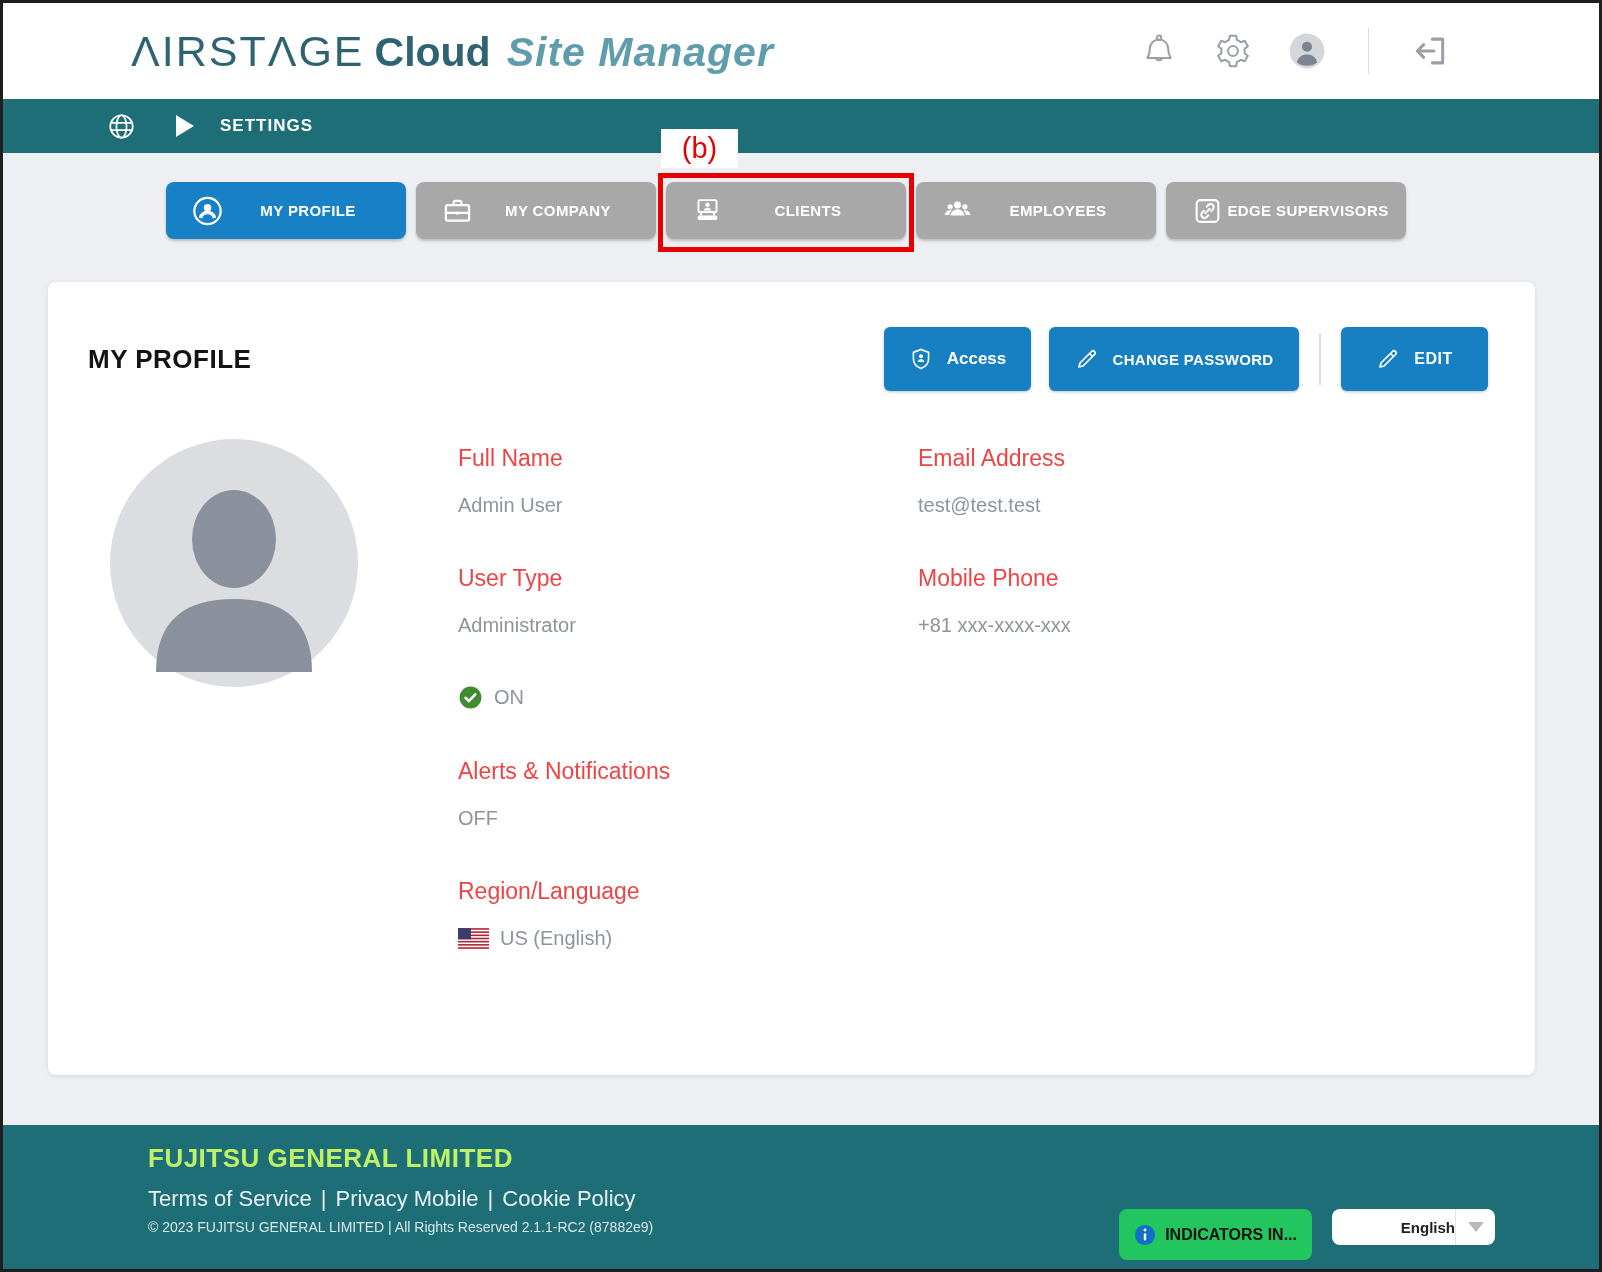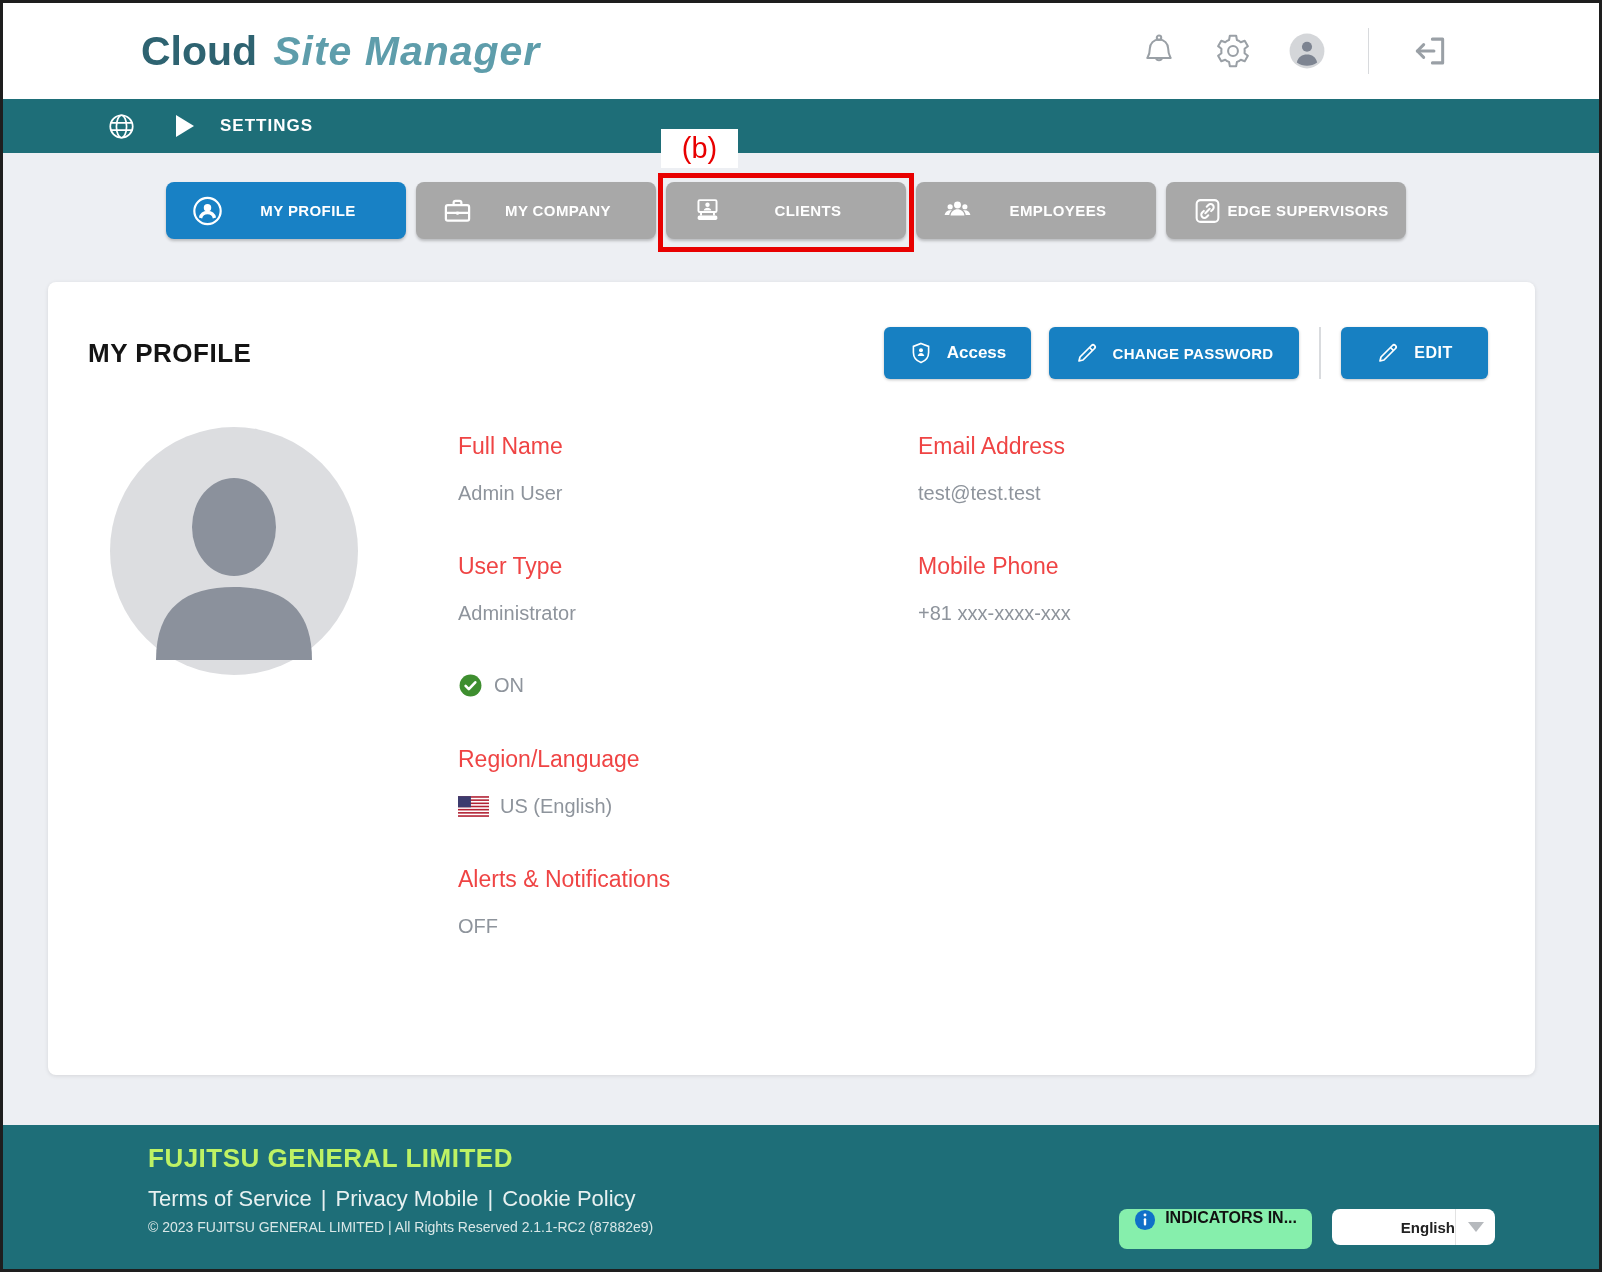--- a/index.html
+++ b/index.html
@@ -42,21 +42,21 @@
              border:5px solid #e80000; z-index:5; pointer-events:none; }
   .annot-b { position:absolute; left:-5px; top:-53px; width:77px; height:39px; background:#ffffff;
              color:#e80000; font-size:29px; display:flex; align-items:center; justify-content:center;
              z-index:6; }
 
   
   .card { width:1487px; margin:43px 0 0 45px; background:#ffffff; border-radius:8px;
           min-height:793px; box-shadow:0 1px 4px rgba(0,0,0,.10); }
   .card-head { display:flex; align-items:center; padding:45px 47px 0 40px; }
   .card-title { font-size:26px; font-weight:800; color:#141414; letter-spacing:.5px; flex:1; }
-  .btn { height:52px; border-radius:6px; background:#1780c2; color:#ffffff; border:none;
+  .btn { height:64px; border-radius:6px; background:#1780c2; color:#ffffff; border:none;
          display:flex; align-items:center; justify-content:center; gap:14px; font-weight:700;
          box-shadow:0 1px 3px rgba(0,0,0,.25); cursor:pointer; font-family:inherit; }
   .btn svg { width:24px; height:24px; }
   .btn-access { width:147px; font-size:17px; }
   .btn-cp { width:250px; font-size:15px; margin-left:18px; letter-spacing:.3px; }
   .btn-divider { width:2px; height:52px; background:#d9dbde; margin:0 20px; }
   .btn-edit { width:147px; font-size:16px; letter-spacing:.5px; }
 
   .card-body { display:flex; padding:48px 40px 0 62px; }
   .avatar { width:248px; height:248px; flex-shrink:0; }
@@ -71,39 +71,40 @@
   
   .footer { background:#1e6e78; height:144px; display:flex; padding:18px 104px 0 145px;
             color:#e8f1f1; flex-shrink:0; }
   .footer-left { flex:1; }
   .footer-company { font-size:26px; font-weight:700; letter-spacing:.5px; color:#bef264; }
   .footer-links { margin-top:12px; font-size:22px; display:flex; align-items:flex-start; }
   .footer-links .sep { padding:0 9px; }
   .footer-link { cursor:pointer; }
   .footer-copy { margin-top:7px; font-size:14px; color:#d9e7e7; }
   .footer-actions { display:flex; align-items:flex-start; gap:20px; padding-top:66px; }
-  .indicators-btn { height:40px; background:#86efac; border-radius:8px; border:none;
-                    display:flex; gap:9px; padding:0 15px;
+  .indicators-btn { height:51px; background:#22c55e; border-radius:8px; border:none;
+                    display:flex; align-items:center; gap:9px; padding:0 15px;
                     font-weight:800; font-size:16px; color:#111111; cursor:pointer; font-family:inherit; }
   .info-icon svg { width:22px; height:22px; display:block; }
   .lang-select { height:36px; width:163px; background:#ffffff; border-radius:8px;
                  display:flex; align-items:center; cursor:pointer; overflow:hidden; }
   .lang-label { flex:1; padding-left:32px; font-weight:700; font-size:15px; color:#222222;text-align:right; }
   .caret-box { width:40px; height:100%; border-left:1px solid #e2e2e2;
                display:flex; align-items:center; justify-content:center; }
   .caret { width:0; height:0; border-left:8px solid transparent; border-right:8px solid transparent;
            border-top:10px solid #b6b9bd; }
 </style>
 </head>
 <body>
 
 <div class="screen">
 
   <div class="header">
     <div class="logo">
+      <span class="logo-brand">ΛIRSTΛGE</span>
       <span class="logo-cloud">Cloud</span>
       <span class="logo-product">Site Manager</span>
     </div>
     <div class="header-icons">
       <span class="hicon">
         <svg viewBox="0 0 24 24" fill="none" stroke="#9aa0a6" stroke-width="1.3" stroke-linejoin="round" stroke-linecap="round">
           <circle cx="12" cy="3.6" r="1.4"></circle>
           <path d="M6.2 10.5a5.8 5.8 0 1 1 11.6 0c0 3.4 1 4.8 1.6 5.9H4.6c.6-1.1 1.6-2.5 1.6-5.9z"></path>
           <path d="M10 16.4a2.1 2.1 0 0 0 4 0"></path>
         </svg>
@@ -271,20 +272,25 @@
             <div class="field">
               <div class="field-value">
                 <span class="check-icon">
                   <svg viewBox="0 0 24 24">
                     <circle cx="12" cy="12" r="10.5" fill="#3e8e2f"></circle>
                     <path d="M7.3 12.4l3.1 3.1 6.2-6.6" stroke="#ffffff" stroke-width="2.5" fill="none" stroke-linecap="round" stroke-linejoin="round"></path>
                   </svg>
                 </span>
                 <span>ON</span>
               </div>
+            </div>
+
+            <div class="field">
+              <div class="field-label">Alerts &amp; Notifications</div>
+              <div class="field-value">OFF</div>
             </div>
 
             <div class="field">
               <div class="field-label">Region/Language</div>
               <div class="field-value">
                 <span class="flag-icon">
                   <svg viewBox="0 0 30 20">
                     <rect width="30" height="20" fill="#ffffff"></rect>
                     <g fill="#b22234">
                       <rect y="0" width="30" height="1.54"></rect>
@@ -295,25 +301,20 @@
                         <rect y="15.38" width="30" height="1.54"></rect>
                       <rect y="18.46" width="30" height="1.54"></rect>
                     </g>
                     <rect width="12.5" height="10.77" fill="#3c3b6e"></rect>
                   </svg>
                 </span>
                 <span>US (English)</span>
               </div>
             </div>
 
-            <div class="field">
-              <div class="field-label">Alerts &amp; Notifications</div>
-              <div class="field-value">OFF</div>
-            </div>
-
           </div>
 
           <div class="col-right">
 
             <div class="field">
               <div class="field-label">Email Address</div>
               <div class="field-value">test@test.test</div>
             </div>
 
             <div class="field">

